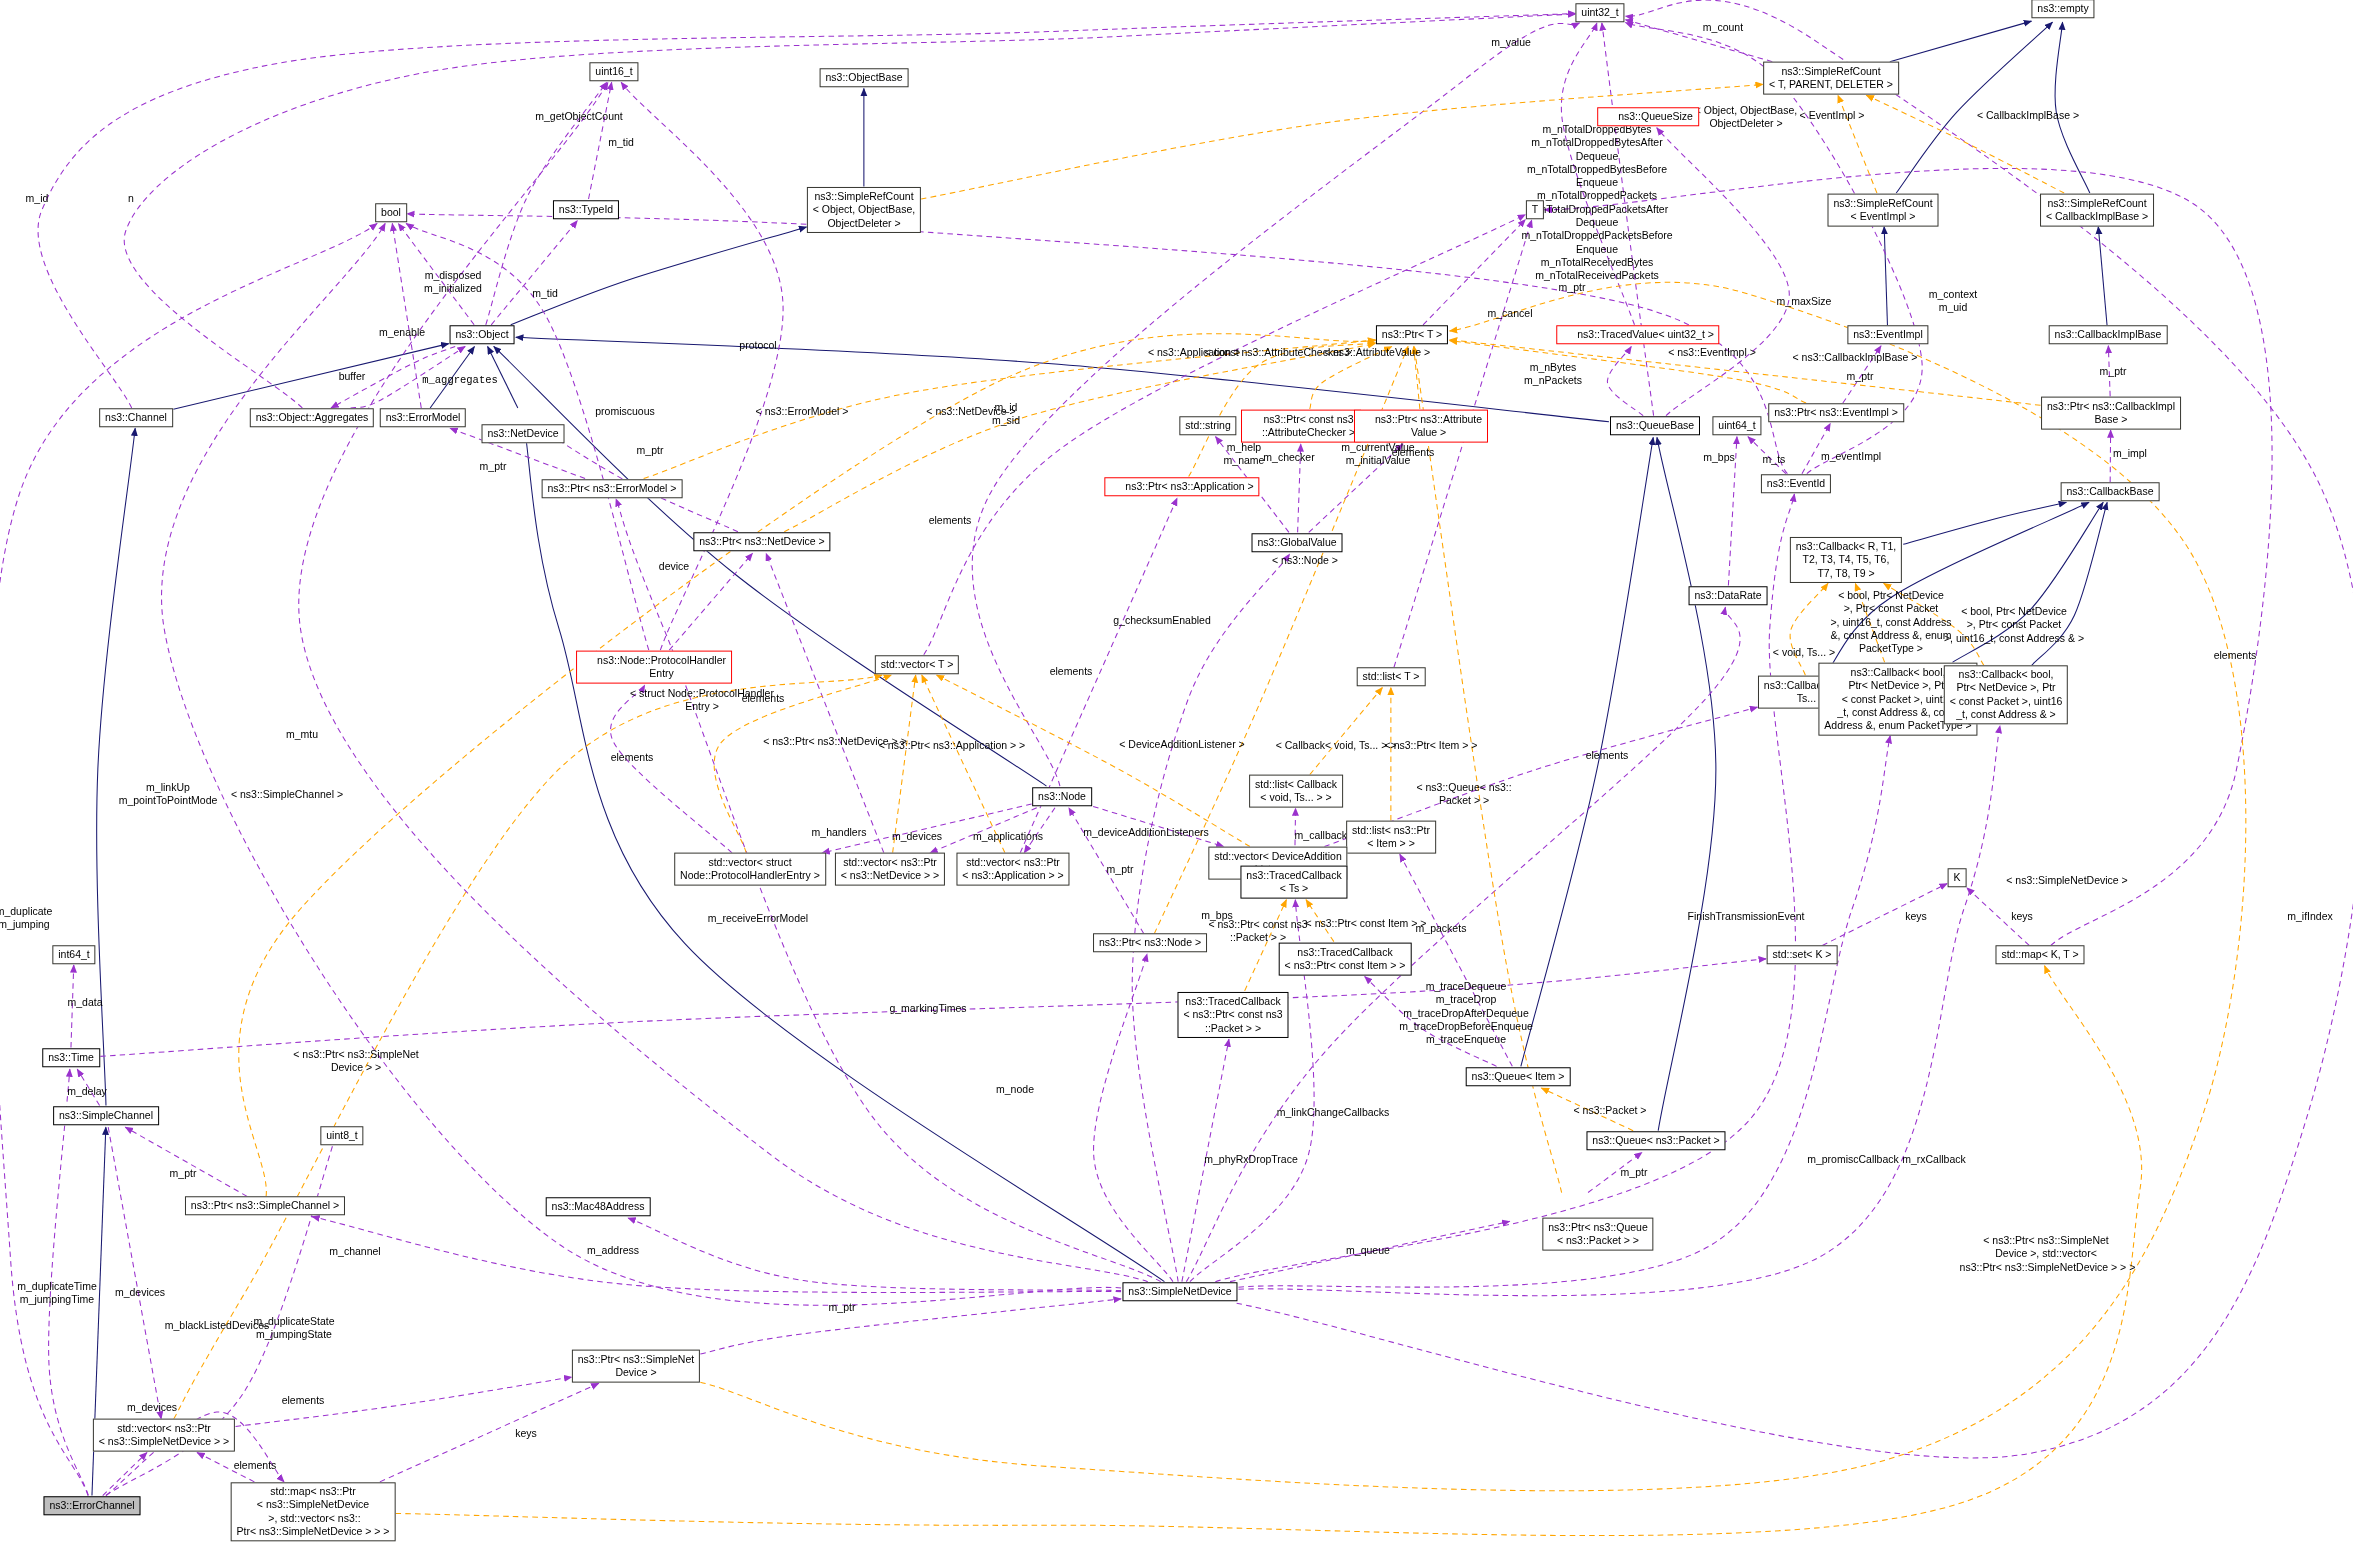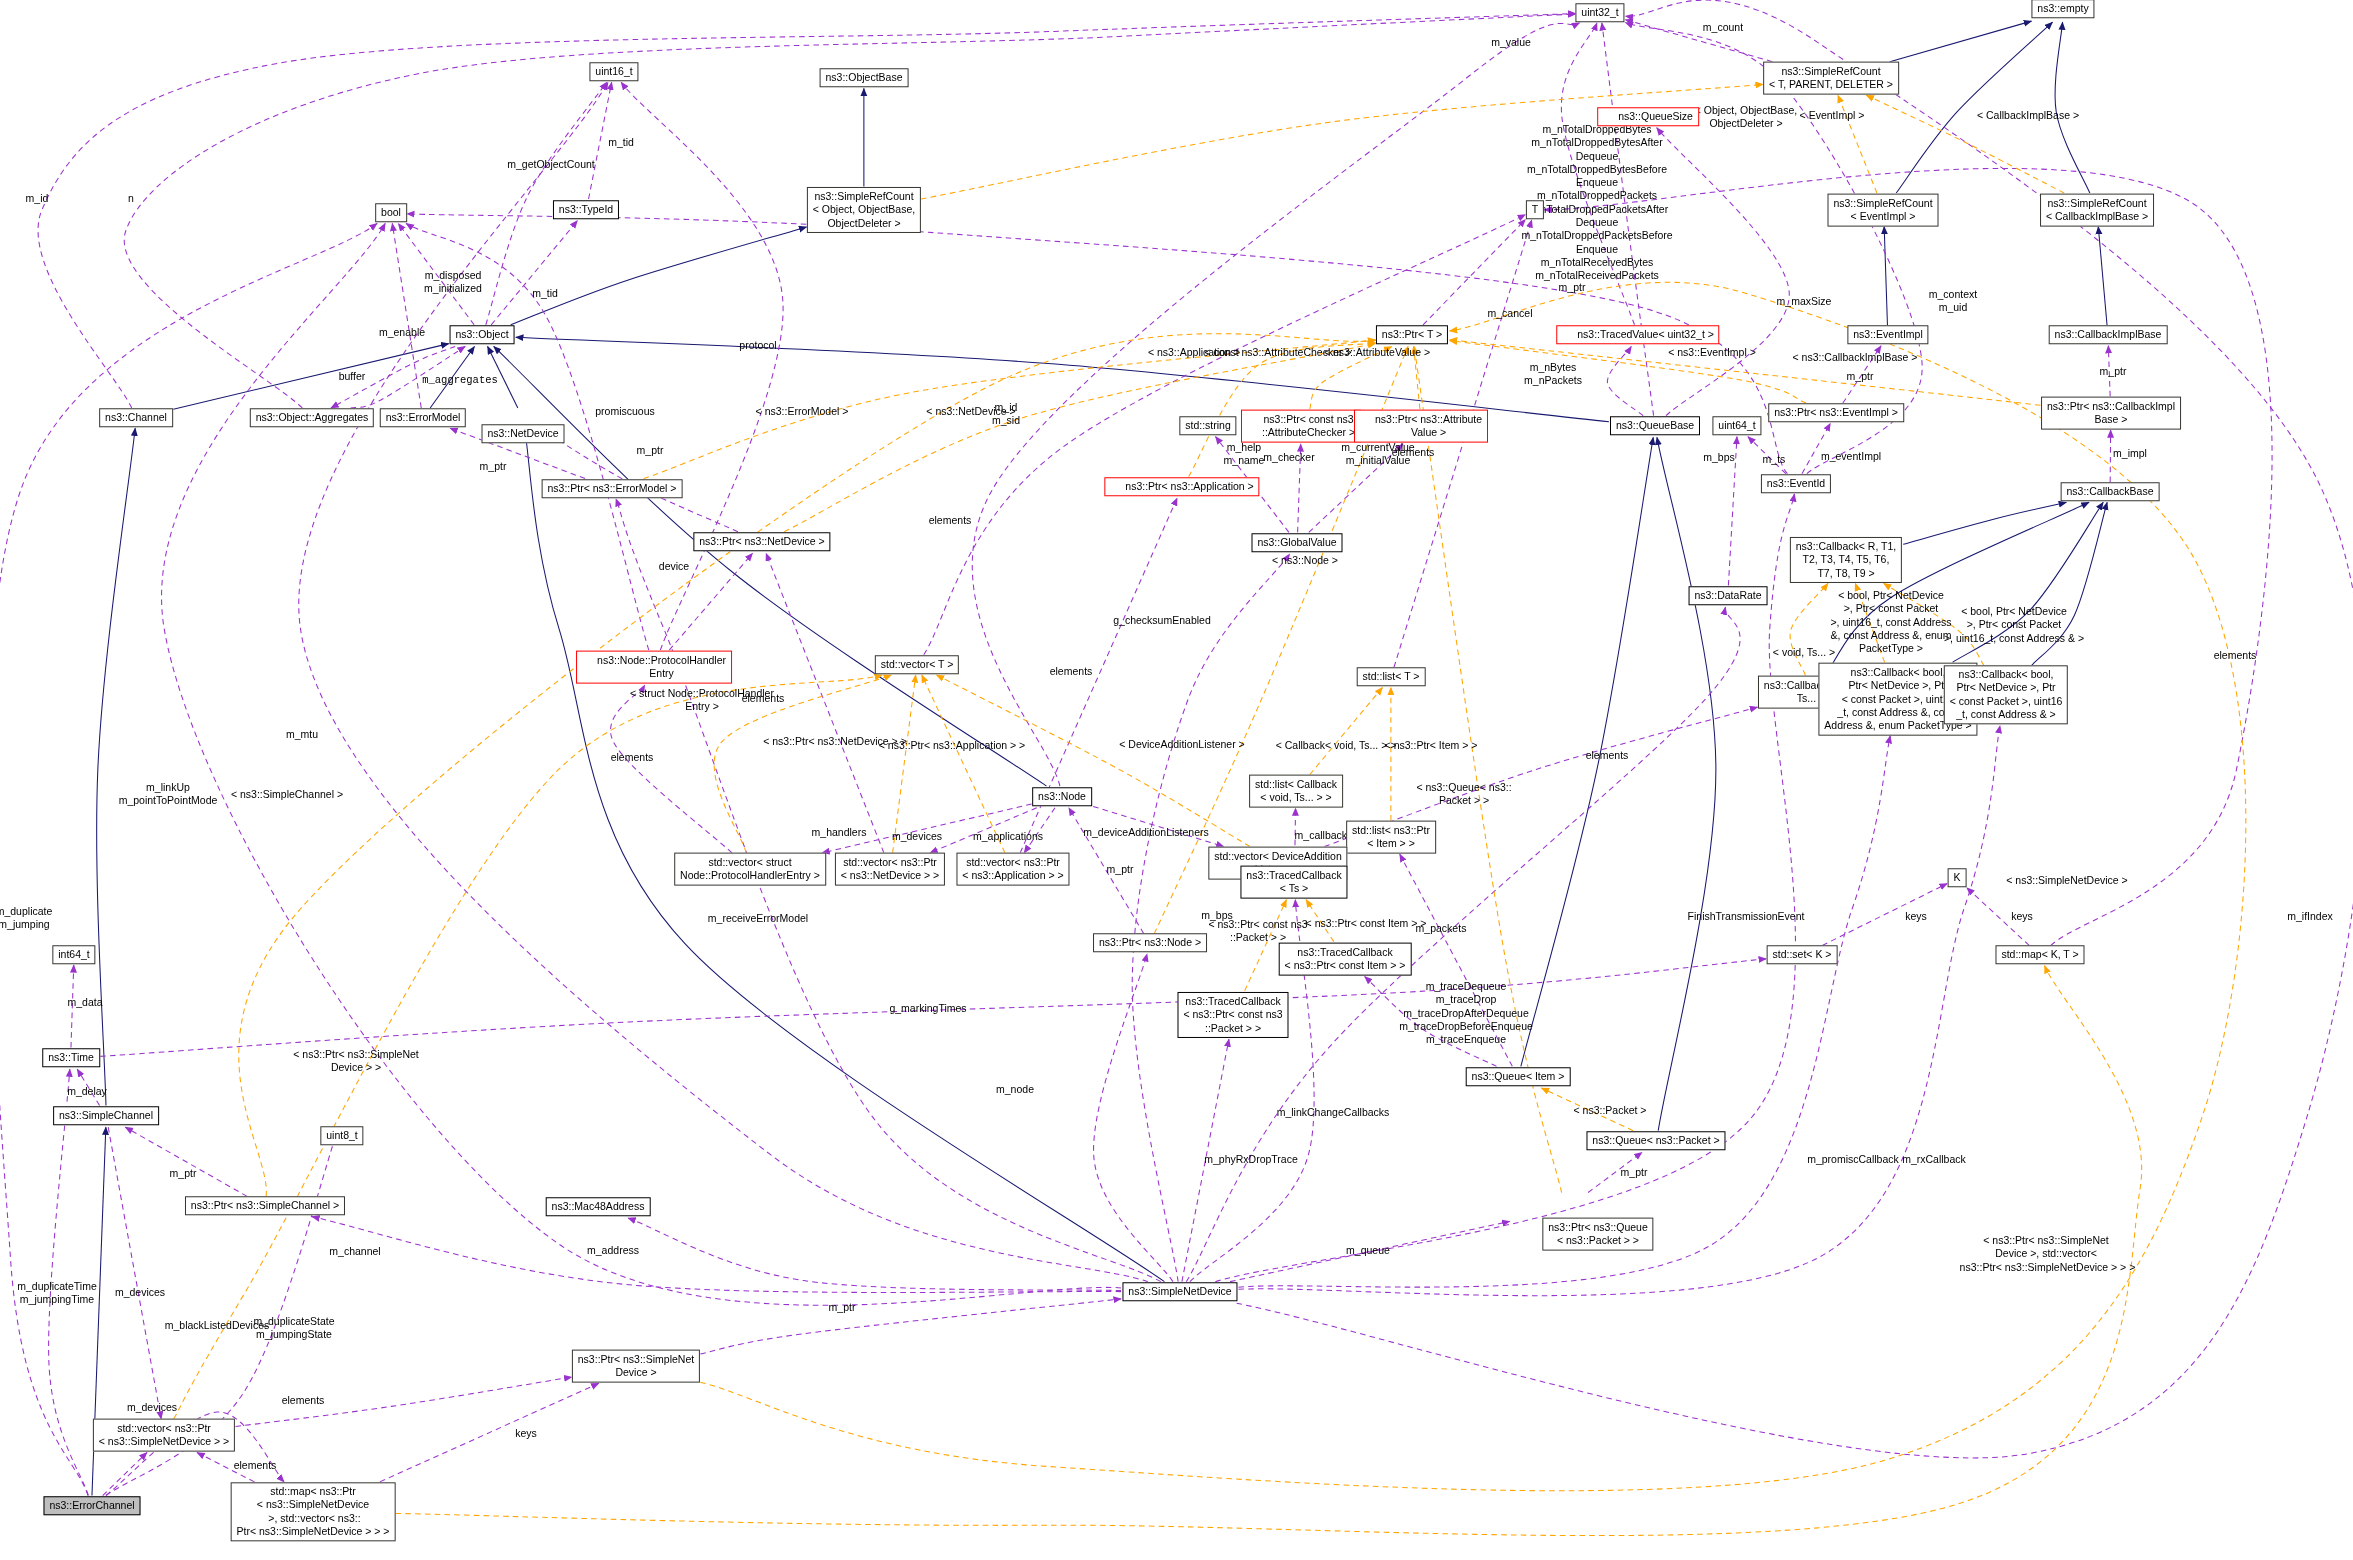--- a/index.html
+++ b/index.html
@@ -267,21 +267,21 @@
     <div class="node gray" style="left: 92px; top: 1506px;">ns3::ErrorChannel</div>
     <div class="node" style="left: 313px; top: 1512px;">std::map&lt; ns3::Ptr
 &lt; ns3::SimpleNetDevice
  &gt;, std::vector&lt; ns3::
 Ptr&lt; ns3::SimpleNetDevice &gt; &gt; &gt;</div>
     <div class="elabel" style="left: 453px; top: 282px;">m_disposed
 m_initialized</div>
     <div class="elabel" style="left: 402px; top: 333px;">m_enable</div>
     <div class="elabel" style="left: 545px; top: 294px;">m_tid</div>
     <div class="elabel" style="left: 621px; top: 143px;">m_tid</div>
-    <div class="elabel" style="left: 551px; top: 117px; margin-top: 48px;">m_getObjectCount</div>
+    <div class="elabel" style="left: 579px; top: 117px;">m_getObjectCount</div>
     <div class="elabel" style="left: 37px; top: 199px;">m_id</div>
     <div class="elabel" style="left: 131px; top: 199px;">n</div>
     <div class="elabel" style="left: 352px; top: 377px;">buffer</div>
     <div class="elabel" style="left: 460px; top: 381px; font-family: Liberation Mono, monospace;">m_aggregates</div>
     <div class="elabel" style="left: 674px; top: 567px;">device</div>
     <div class="elabel" style="left: 758px; top: 346px;">protocol</div>
     <div class="elabel" style="left: 625px; top: 412px;">promiscuous</div>
     <div class="elabel" style="left: 650px; top: 451px;">m_ptr</div>
     <div class="elabel" style="left: 493px; top: 467px;">m_ptr</div>
     <div class="elabel" style="left: 1120px; top: 870px;">m_ptr</div>

